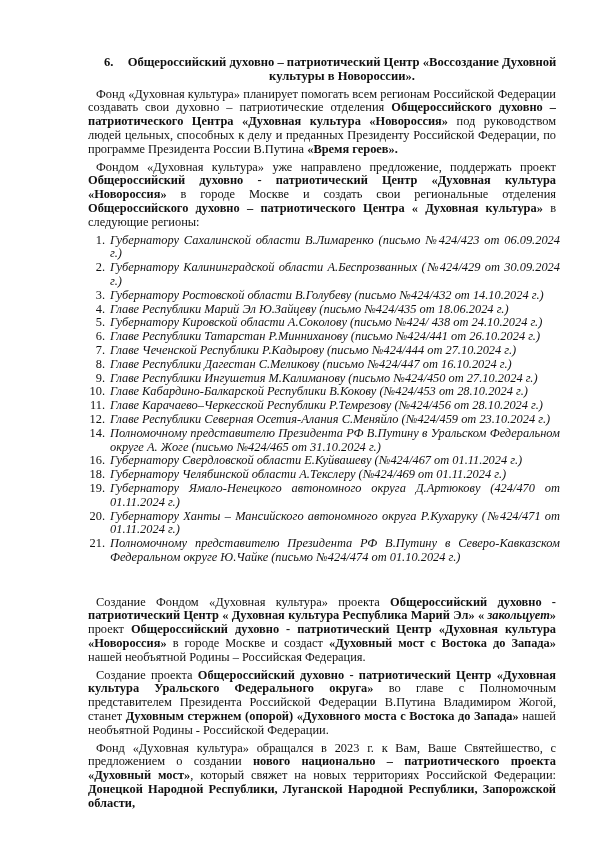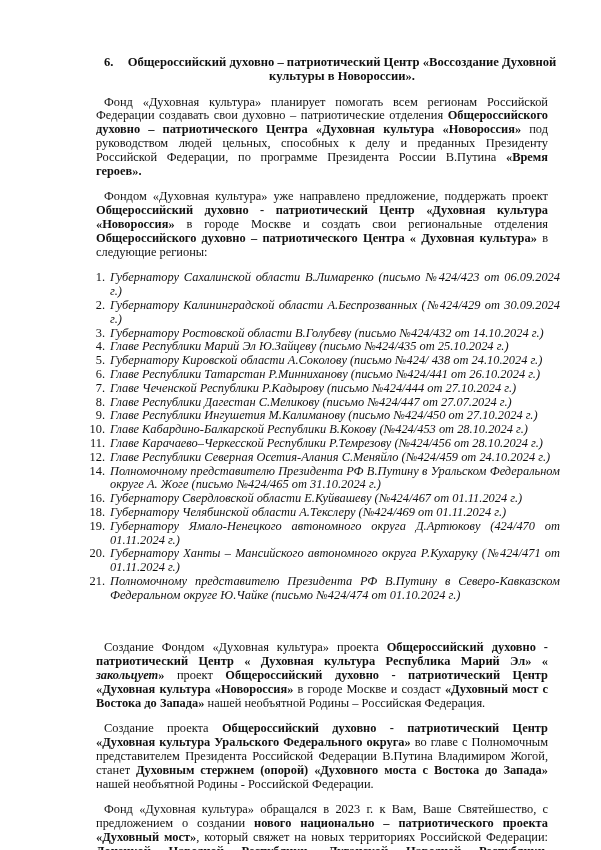--- a/index.html
+++ b/index.html
@@ -5,21 +5,21 @@
   html, body { margin:0; padding:0; background:#ffffff; }
   body { width:601px; height:850px; overflow:hidden; position:relative; }
   .page {
     position:absolute; left:84px; top:56px; width:476px;
     font-family:"Liberation Serif", "DejaVu Serif", serif;
     font-size:12.4px; line-height:13.8px; color:#111;
   }
   .heading { display:flex; padding-left:20px; font-weight:bold; font-size:12.6px; margin-bottom:1px; }
   .heading .num { width:20px; flex:none; }
   .heading .txt { flex:1; text-align:center; }
-  p { margin:12px; text-align:justify; text-indent:8px; }
+  p { margin:4px; text-align:justify; text-indent:8px; }
   b { font-weight:bold; }
   i { }
   ol.regions { list-style:none; margin:0; padding:0; }
   ol.regions li { display:flex; text-align:justify; }
   ol.regions .n { width:26px; flex:none; text-align:right; padding-right:5px; box-sizing:border-box; }
   ol.regions .t { flex:1; text-align:justify;font-style:italic; }
   .gap { height:27px; }
 </style>
 </head>
 <body>
@@ -43,53 +43,53 @@
       <li>
         <span class="n">2.</span>
         <span class="t">Губернатору Калининградской области А.Беспрозванных (№424/429 от 30.09.2024 г.)</span>
       </li>
       <li>
         <span class="n">3.</span>
         <span class="t">Губернатору Ростовской области В.Голубеву (письмо №424/432 от 14.10.2024 г.)</span>
       </li>
       <li>
         <span class="n">4.</span>
-        <span class="t">Главе Республики Марий Эл Ю.Зайцеву (письмо №424/435 от 25.10.2024 г.)</span>
+        <span class="t">Главе Республики Марий Эл Ю.Зайцеву (письмо №424/435 от 18.06.2024 г.)</span>
       </li>
       <li>
         <span class="n">5.</span>
         <span class="t">Губернатору Кировской области А.Соколову (письмо №424/ 438 от 24.10.2024 г.)</span>
       </li>
       <li>
         <span class="n">6.</span>
         <span class="t">Главе Республики Татарстан Р.Минниханову (письмо №424/441 от 26.10.2024 г.)</span>
       </li>
       <li>
         <span class="n">7.</span>
         <span class="t">Главе Чеченской Республики Р.Кадырову (письмо №424/444 от 27.10.2024 г.)</span>
       </li>
       <li>
         <span class="n">8.</span>
-        <span class="t">Главе Республики Дагестан С.Меликову (письмо №424/447 от 27.07.2024 г.)</span>
+        <span class="t">Главе Республики Дагестан С.Меликову (письмо №424/447 от 16.10.2024 г.)</span>
       </li>
       <li>
         <span class="n">9.</span>
         <span class="t">Главе Республики Ингушетия М.Калиманову (письмо №424/450 от 27.10.2024 г.)</span>
       </li>
       <li>
         <span class="n">10.</span>
         <span class="t">Главе Кабардино-Балкарской Республики В.Кокову (№424/453 от 28.10.2024 г.)</span>
       </li>
       <li>
         <span class="n">11.</span>
         <span class="t">Главе Карачаево–Черкесской Республики Р.Темрезову (№424/456 от 28.10.2024 г.)</span>
       </li>
       <li>
         <span class="n">12.</span>
-        <span class="t">Главе Республики Северная Осетия-Алания С.Меняйло (№424/459 от 24.10.2024 г.)</span>
+        <span class="t">Главе Республики Северная Осетия-Алания С.Меняйло (№424/459 от 23.10.2024 г.)</span>
       </li>
       <li>
         <span class="n">14.</span>
         <span class="t">Полномочному представителю Президента РФ В.Путину в Уральском Федеральном округе А. Жоге (письмо №424/465 от 31.10.2024 г.)</span>
       </li>
       <li>
         <span class="n">16.</span>
         <span class="t">Губернатору Свердловской области Е.Куйвашеву (№424/467 от 01.11.2024 г.)</span>
       </li>
       <li>

